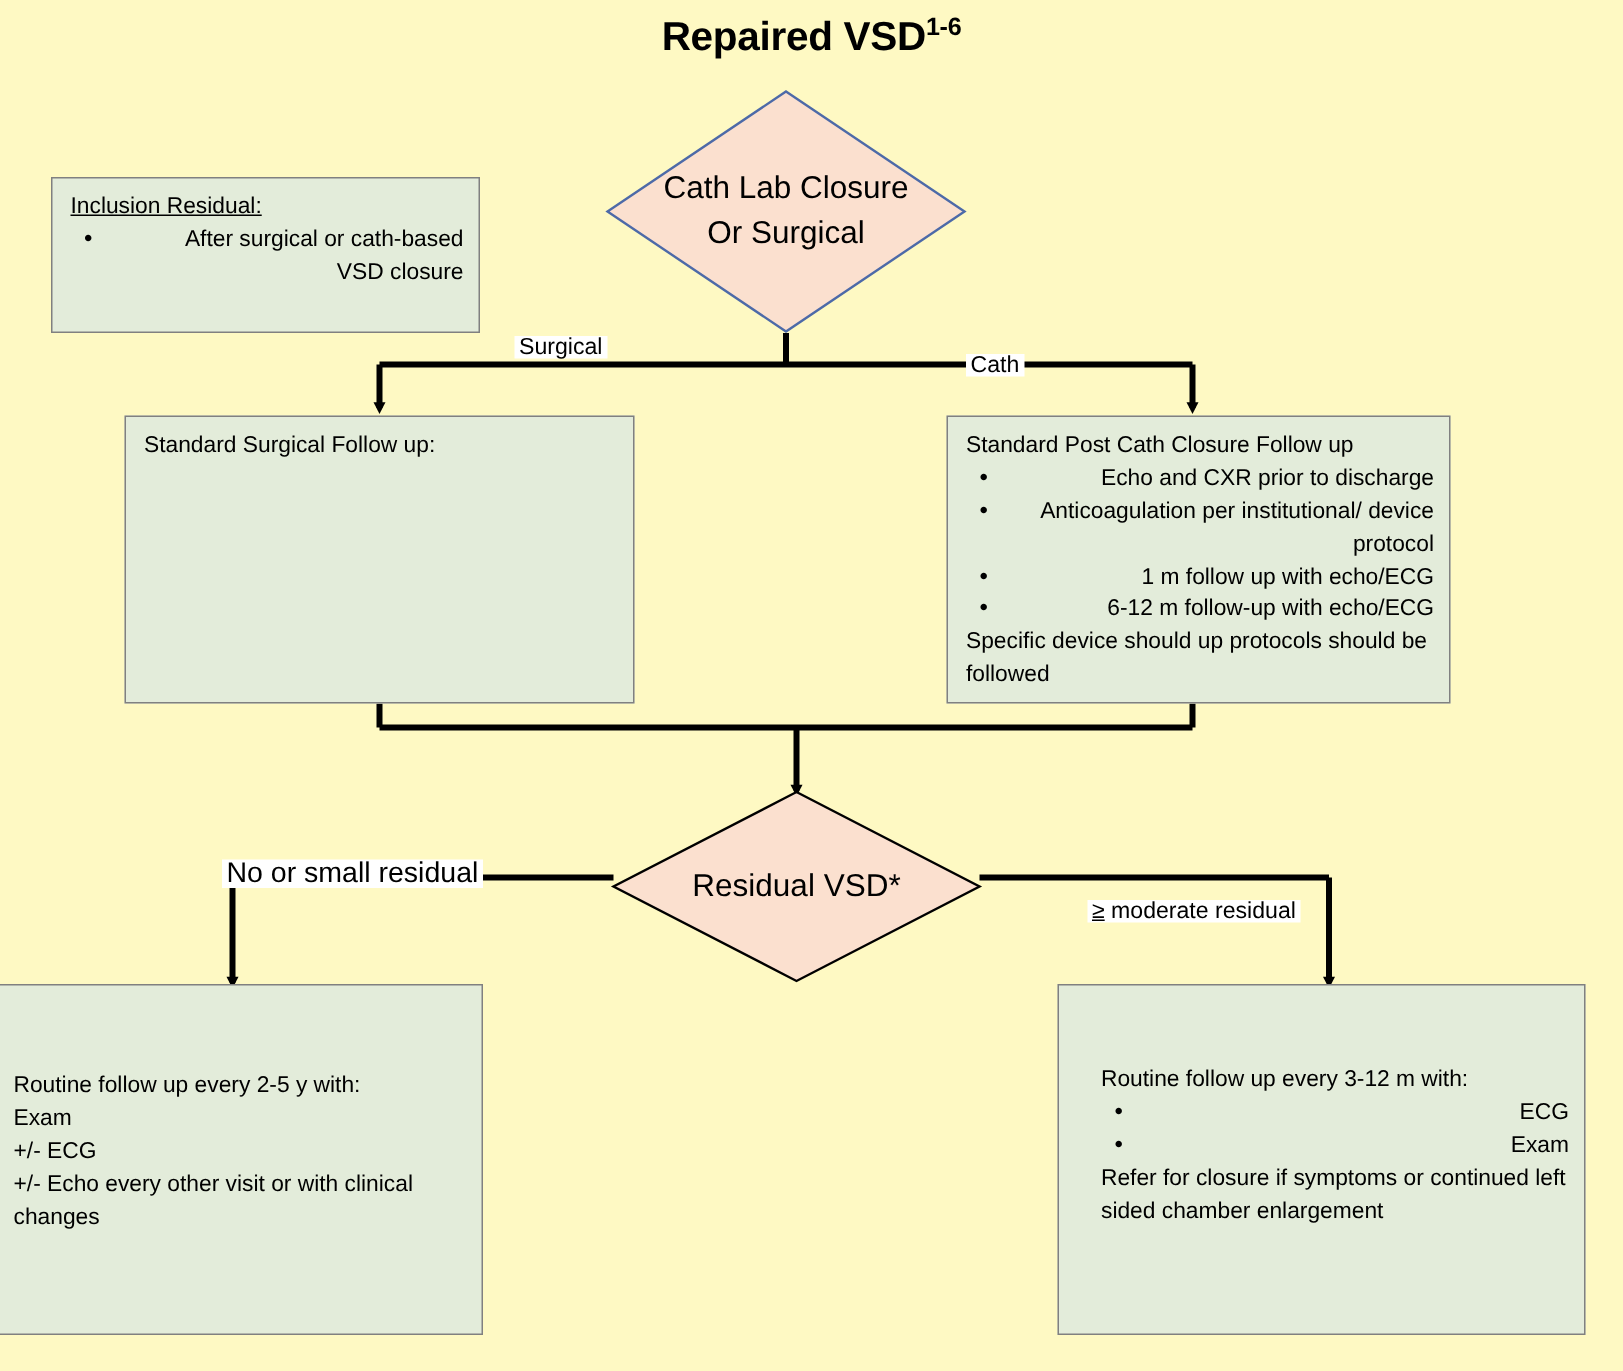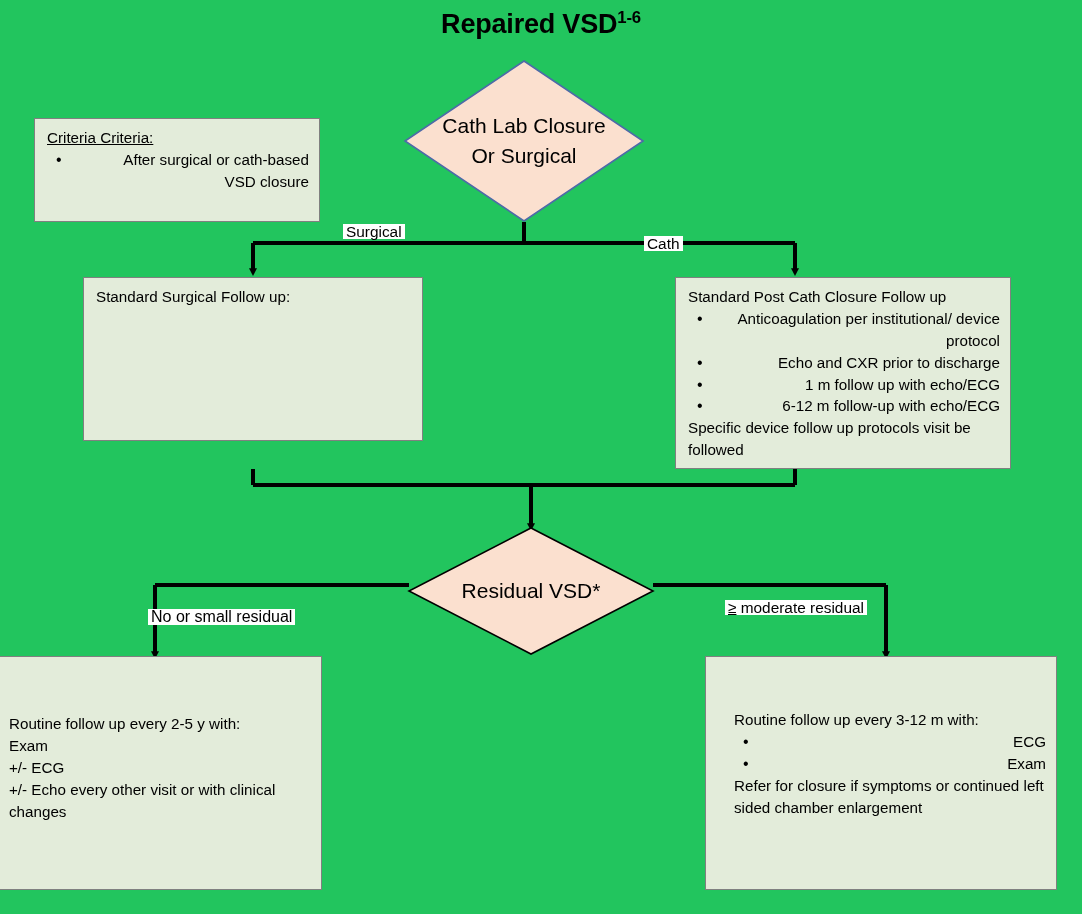--- a/index.html
+++ b/index.html
@@ -4,21 +4,21 @@
 <style>
   html, body {
     margin: 0;
     padding: 0;
     background: #ffffff;
   }
   #canvas {
     position: relative;
     width: 1082px;
     height: 914px;
-    background: #22c55e;
+    background: #fef9c3;
     overflow: hidden;
     font-family: "Liberation Sans", sans-serif;
     color: #000000;
   }
 
   
   .title {
     position: absolute;
     left: 0;
     top: -28px;
@@ -107,21 +107,21 @@
 
   
   .edge-label {
     position: absolute;
     background: #ffffff;
     font-size: 15.4px;
     line-height: 1;
     padding: 0 3px;
     white-space: nowrap;
   }
-  .edge-label.big { font-size: 16px; margin-top: 36px; }
+  .edge-label.big { font-size: 19px; }
 </style>
 </head>
 <body>
 
 <div id="canvas">
 
   <div class="title">
     <span>Repaired VSD</span><sup>1-6</sup>
   </div>
 
@@ -149,52 +149,52 @@
     <path d="M531,485 L531,527" stroke="#000000" stroke-width="4" fill="none" marker-end="url(#arrowhead)"></path>
 
     <path d="M409,585 L155,585" stroke="#000000" stroke-width="4" fill="none"></path>
     <path d="M155,585 L155,655" stroke="#000000" stroke-width="4" fill="none" marker-end="url(#arrowhead)"></path>
 
     <path d="M653,585 L886,585" stroke="#000000" stroke-width="4" fill="none"></path>
     <path d="M886,585 L886,655" stroke="#000000" stroke-width="4" fill="none" marker-end="url(#arrowhead)"></path>
   </svg>
 
   <div class="box" style="left:34px; top:118px; width:286px; height:104px;">
-    <span class="hdr u">Criteria Criteria:</span>
+    <span class="hdr u">Inclusion Residual:</span>
     <ul>
       <li>After surgical or cath-based VSD closure</li>
     </ul>
   </div>
 
   <div class="diamond-wrap" style="left:404px; top:60px; width:240px; height:162px;">
     <svg width="240" height="162" viewBox="0 0 240 162">
       <polygon points="120,1 239,81 120,161 1,81" fill="#fbe0cf" stroke="#4d6aa8" stroke-width="1.6"></polygon>
     </svg>
     <div class="diamond-label">Cath Lab Closure
 Or Surgical</div>
   </div>
 
   <div class="edge-label" style="left:343px; top:224px;">Surgical</div>
   <div class="edge-label" style="left:644px; top:236px;">Cath</div>
 
-  <div class="box" style="left:83px; top:277px; width:340px; height:164px;">
+  <div class="box" style="left:83px; top:277px; width:340px; height:192px;">
     <span class="hdr">Standard Surgical Follow up:</span>
     <ul>
     </ul>
   </div>
 
-  <div class="box" style="left:631px; top:277px; width:336px; height:192px;margin-left:44px;">
+  <div class="box" style="left:631px; top:277px; width:336px; height:192px;">
     <span class="hdr">Standard Post Cath Closure Follow up</span>
     <ul>
+      <li>Echo and CXR prior to discharge</li>
       <li>Anticoagulation per institutional/ device protocol</li>
-      <li>Echo and CXR prior to discharge</li>
       <li>1 m follow up with echo/ECG</li>
       <li>6-12 m follow-up with echo/ECG</li>
     </ul>
-    <span class="plain">Specific device follow up protocols visit be followed</span>
+    <span class="plain">Specific device should up protocols should be followed</span>
   </div>
 
   <div class="diamond-wrap" style="left:408px; top:527px; width:246px; height:128px;">
     <svg width="246" height="128" viewBox="0 0 246 128">
       <polygon points="123,1 245,64 123,127 1,64" fill="#fbe0cf" stroke="#000000" stroke-width="1.6"></polygon>
     </svg>
     <div class="diamond-label">Residual VSD*</div>
   </div>
 
   <div class="edge-label big" style="left:148px; top:573px;">No or small residual</div>

